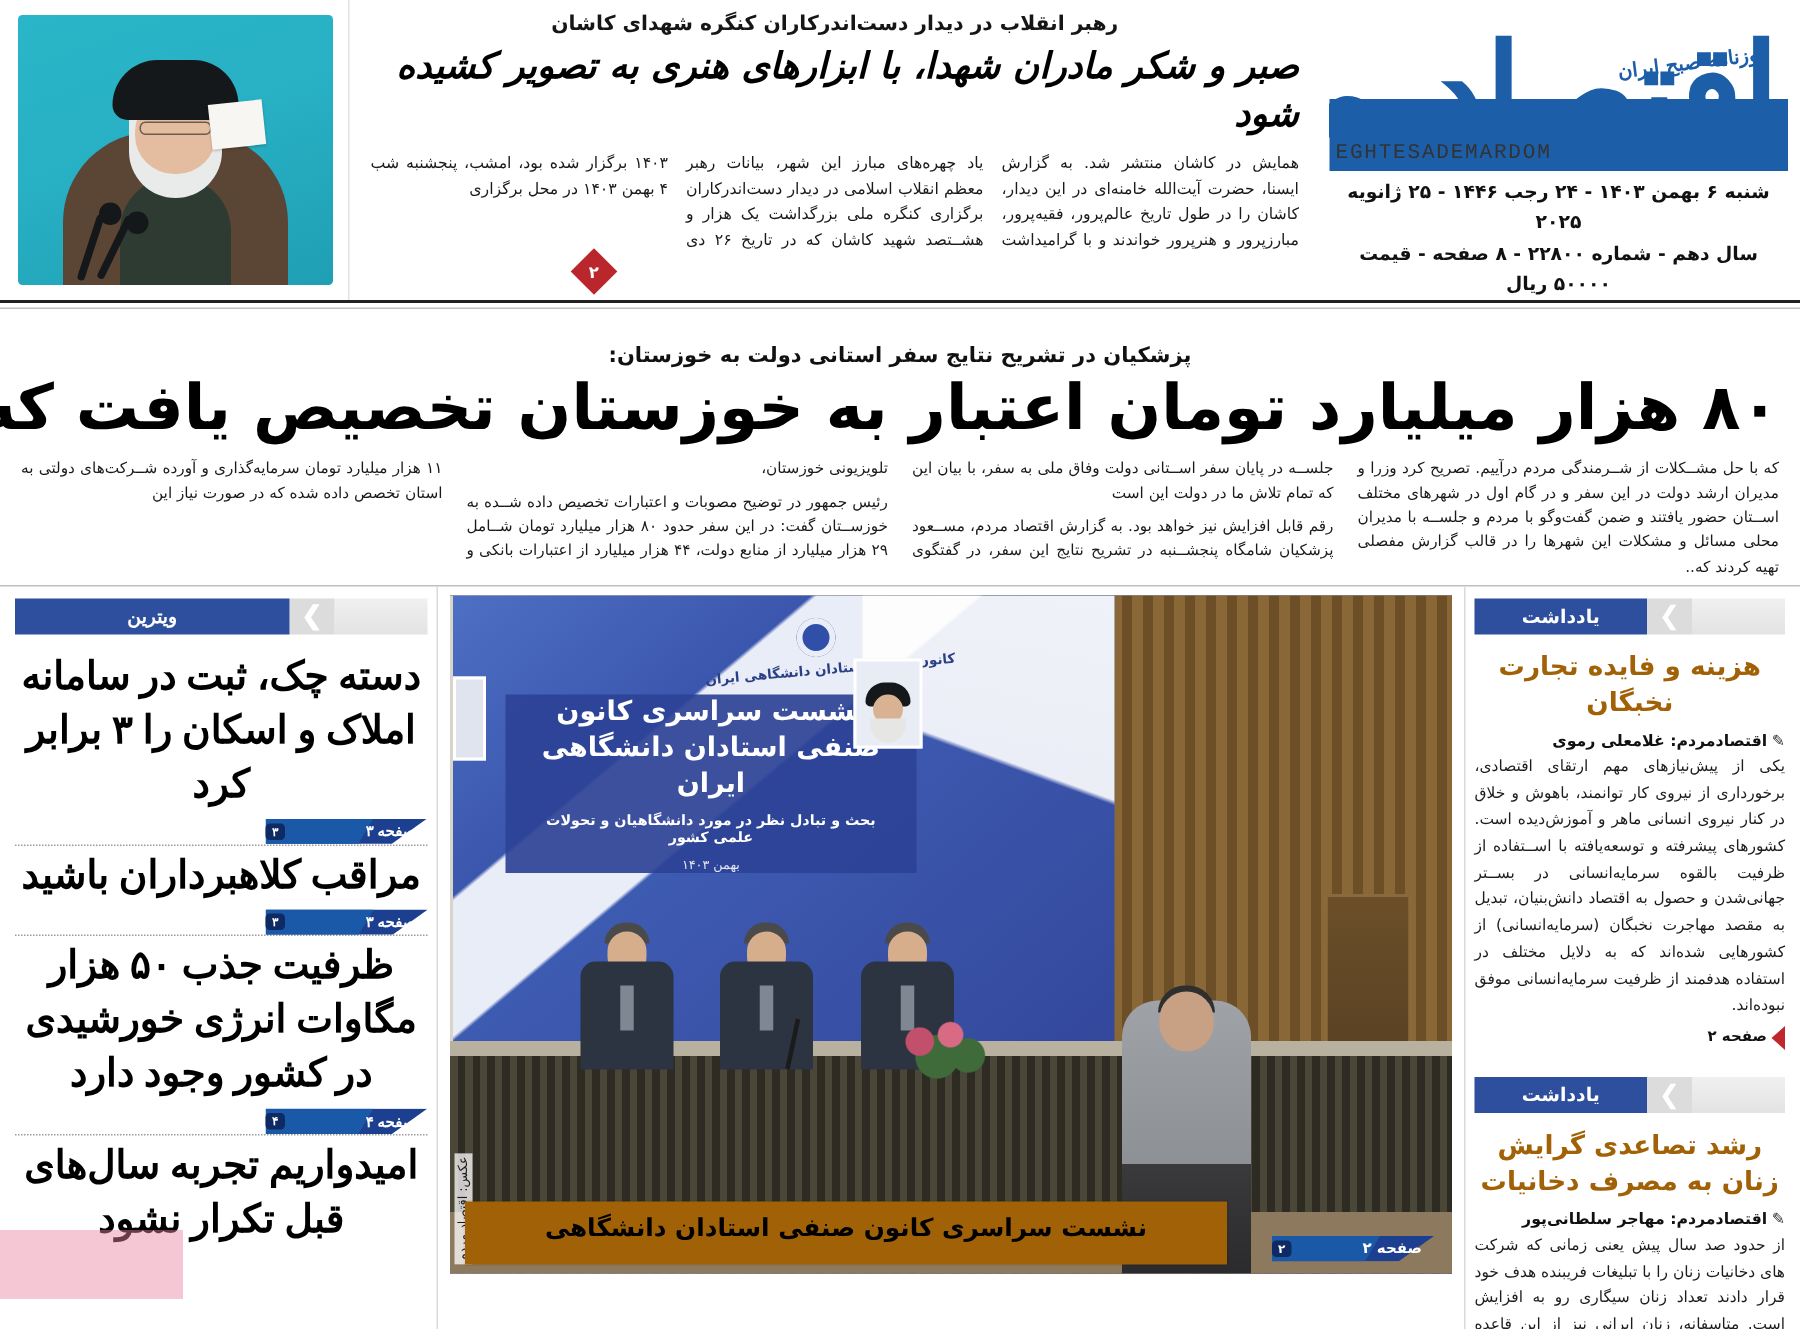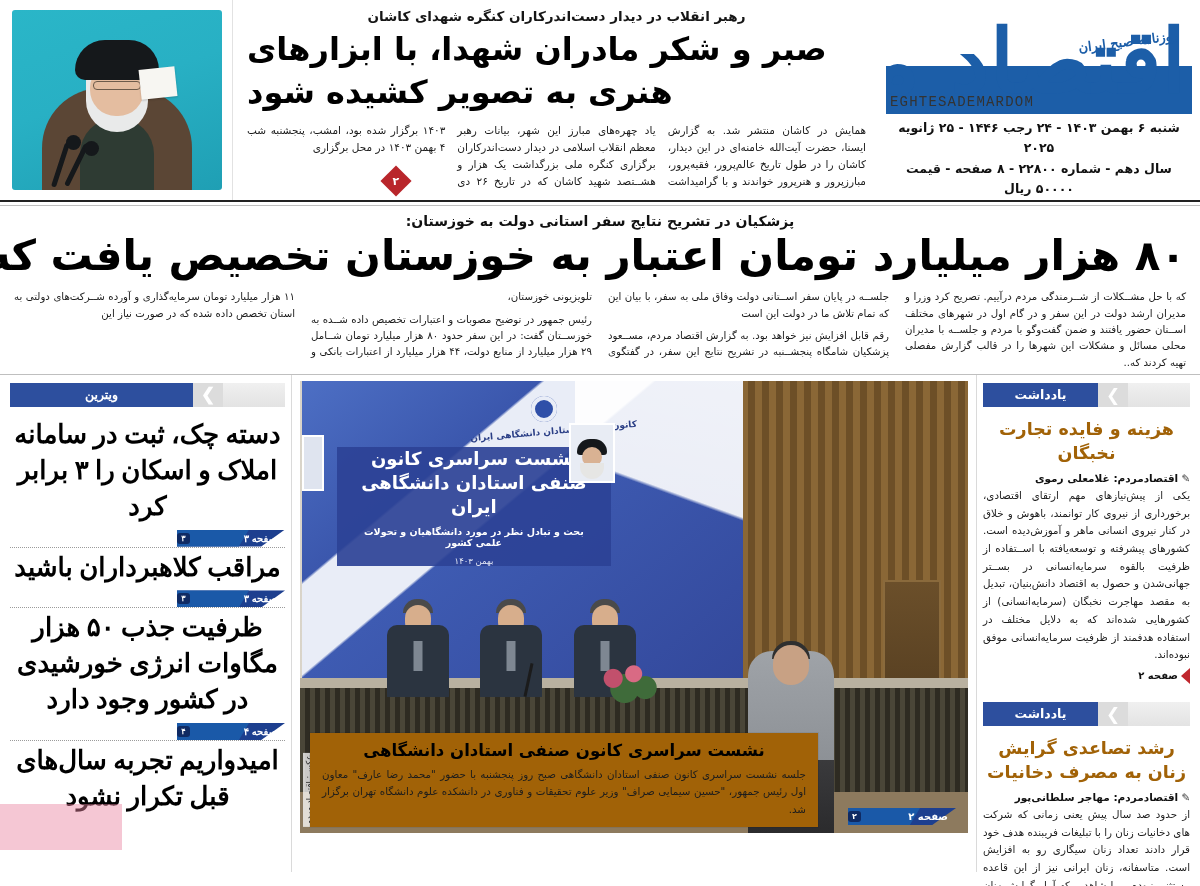--- a/index.html
+++ b/index.html
@@ -87,27 +87,28 @@
     display: flex; flex-direction: column;
   }
   .ta-kicker {
     text-align: center;
     font-size: 13.5px;
     font-weight: 600;
     color: #161616;
     margin-bottom: 4px;
   }
   .ta-head {
-    text-align: left;
-    font-size: 32px;
+    text-align: right;
+    font-size: 24px;
     font-weight: 700;
     line-height: 1.35;
     color: #000;
     margin: 0 0 8px 0;
     letter-spacing: -0.3px;
+    font-style: italic;
   }
   .ta-body {
     font-size: 10.5px;
     line-height: 1.62;
     text-align: justify;
     color: #1a1a1a;
     column-count: 3;
     column-gap: 12px;
     direction: rtl;
   }
@@ -196,21 +197,21 @@
     position: absolute; width: 15px; height: 15px;
     background: #15181b; border-radius: 50%;
   }
   .tp-micball1 { left: 54px; bottom: 40px; }
   .tp-micball2 { left: 72px; bottom: 34px; }
 
   .hr-thick { height: 2px; background: #222; margin: 0; }
   .hr-thin  { height: 1px; background: #bfbfbf; margin: 0; }
 
   
-  .lead { padding: 7px 14px 0 14px; }
+  .lead { padding: 7px 14px 0 14px; margin-top: 16px; }
   .lead-kicker {
     text-align: center;
     font-size: 14px; font-weight: 700; color: #111;
     margin-bottom: 2px;
   }
   .lead-head {
     text-align: center;
     font-size: 42px; font-weight: 700;
     line-height: 1.2;
     letter-spacing: -1px;
@@ -672,21 +673,20 @@
         <div class="ph-flowers"></div>
         <div class="ph-standing">
           <div class="hair"></div>
             <div class="head"></div>
         </div>
 
         <div class="photo-credit">عکس: اقتصاد مردم</div>
 
         <div class="caption-card">
           <div class="caption-title">نشست سراسری کانون صنفی استادان دانشگاهی</div>
-          <div class="caption-text">جلسه نشست سراسری کانون صنفی استادان دانشگاهی صبح روز پنجشنبه با حضور "محمد رضا عارف" معاون اول رئیس جمهور، "حسین سیمایی صراف" وزیر علوم تحقیقات و فناوری در دانشکده علوم دانشگاه تهران برگزار شد.</div>
         </div>
 
         <div class="center-pgtag">
           <div class="pg-tag">
             <div class="shape"></div>
               <div class="shape2"></div>
             <div class="txt">
               <span>صفحه ۲</span>
               <span class="dot">۲</span>
             </div>

